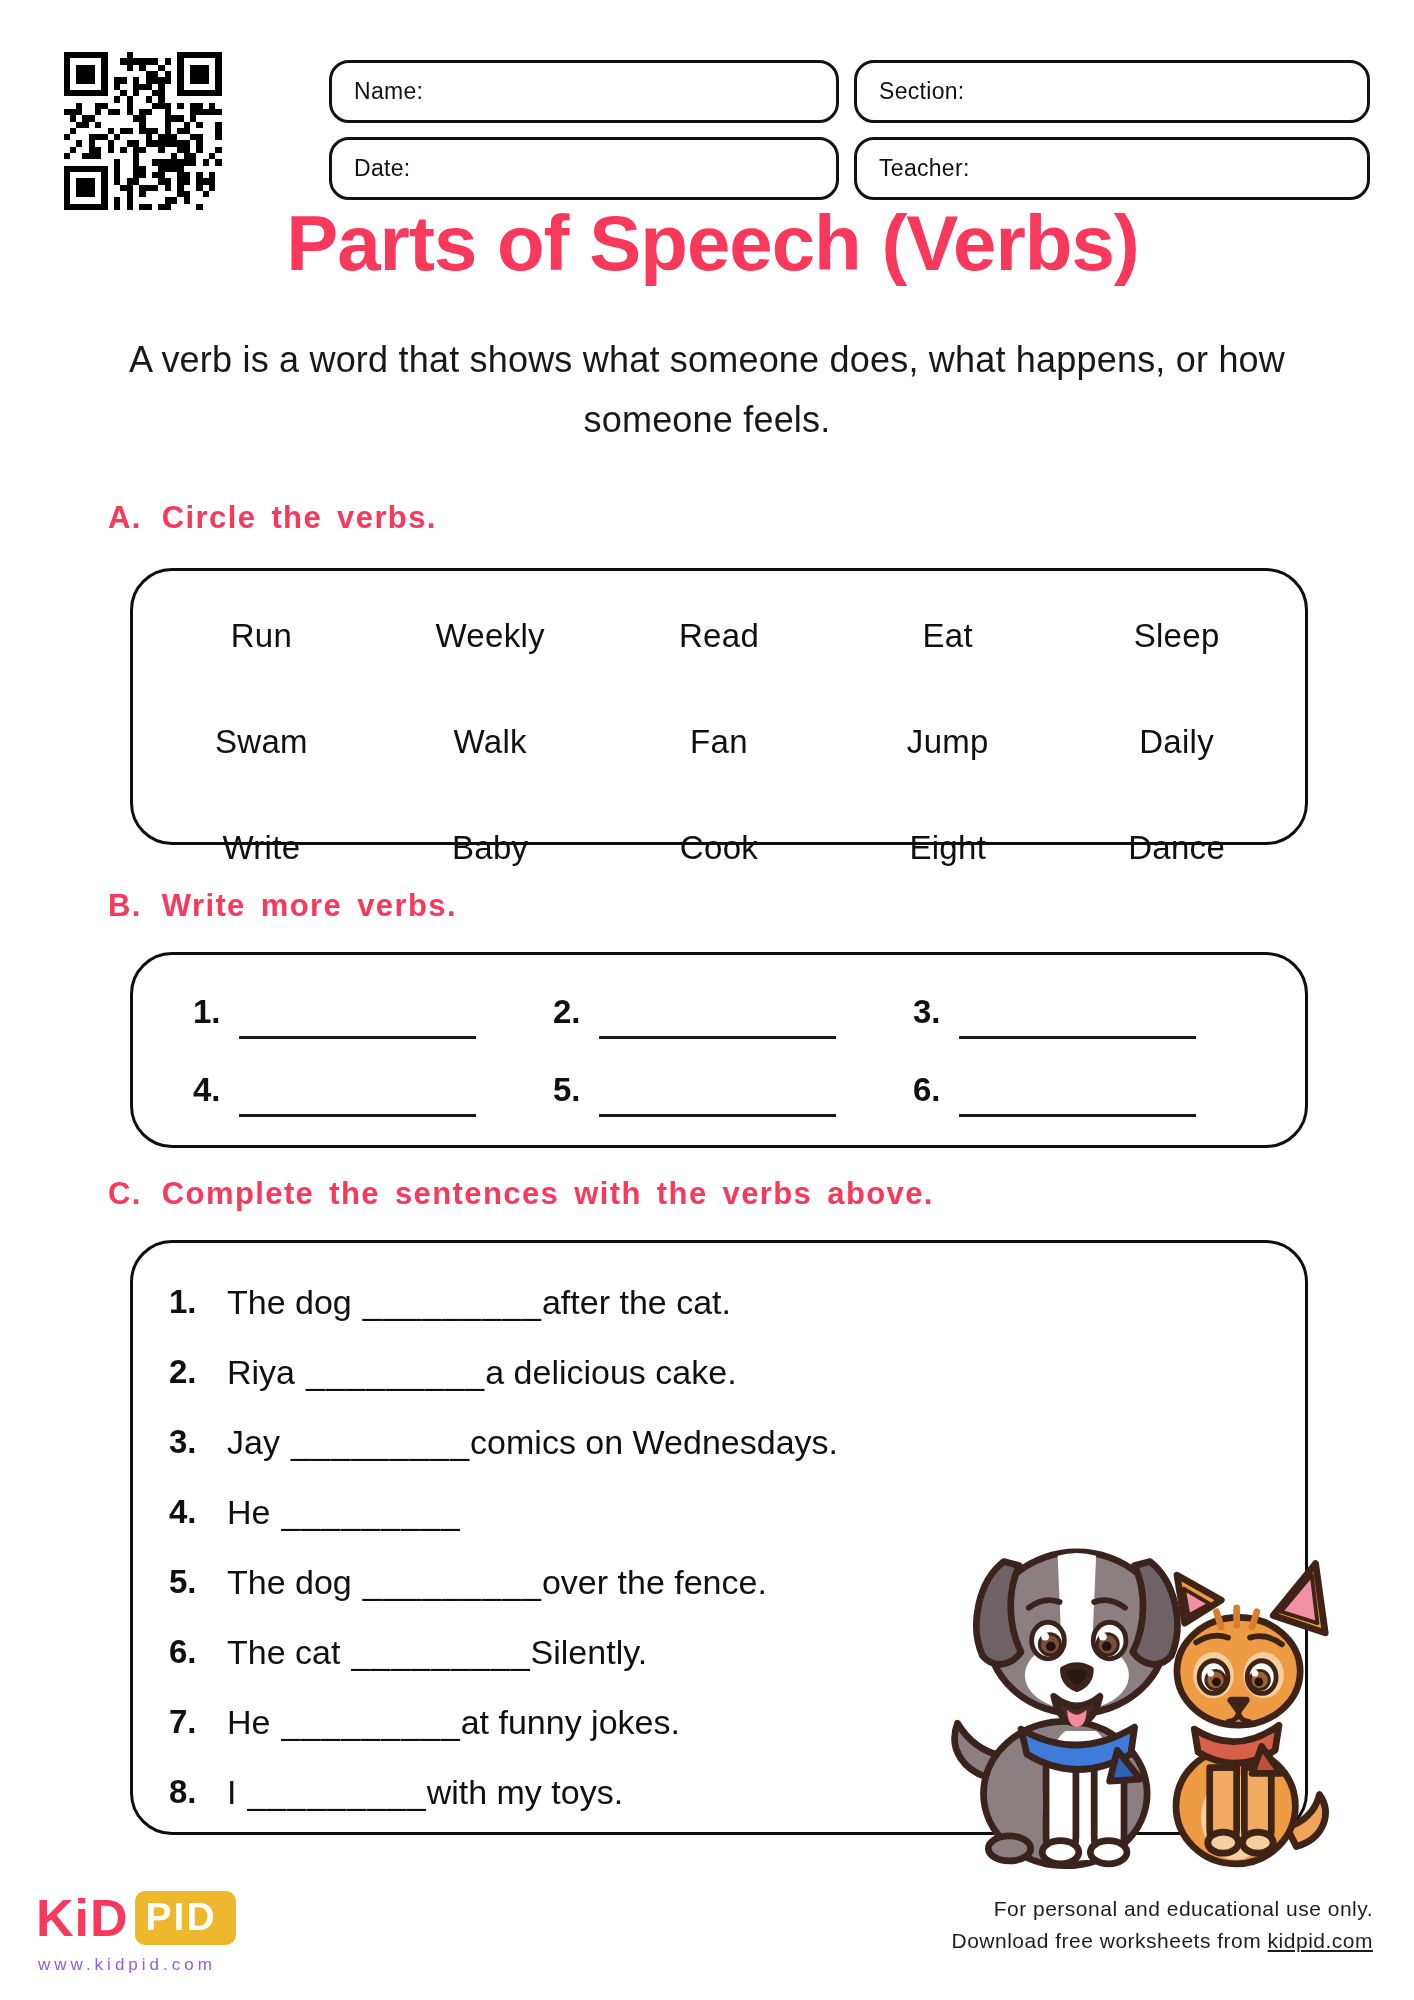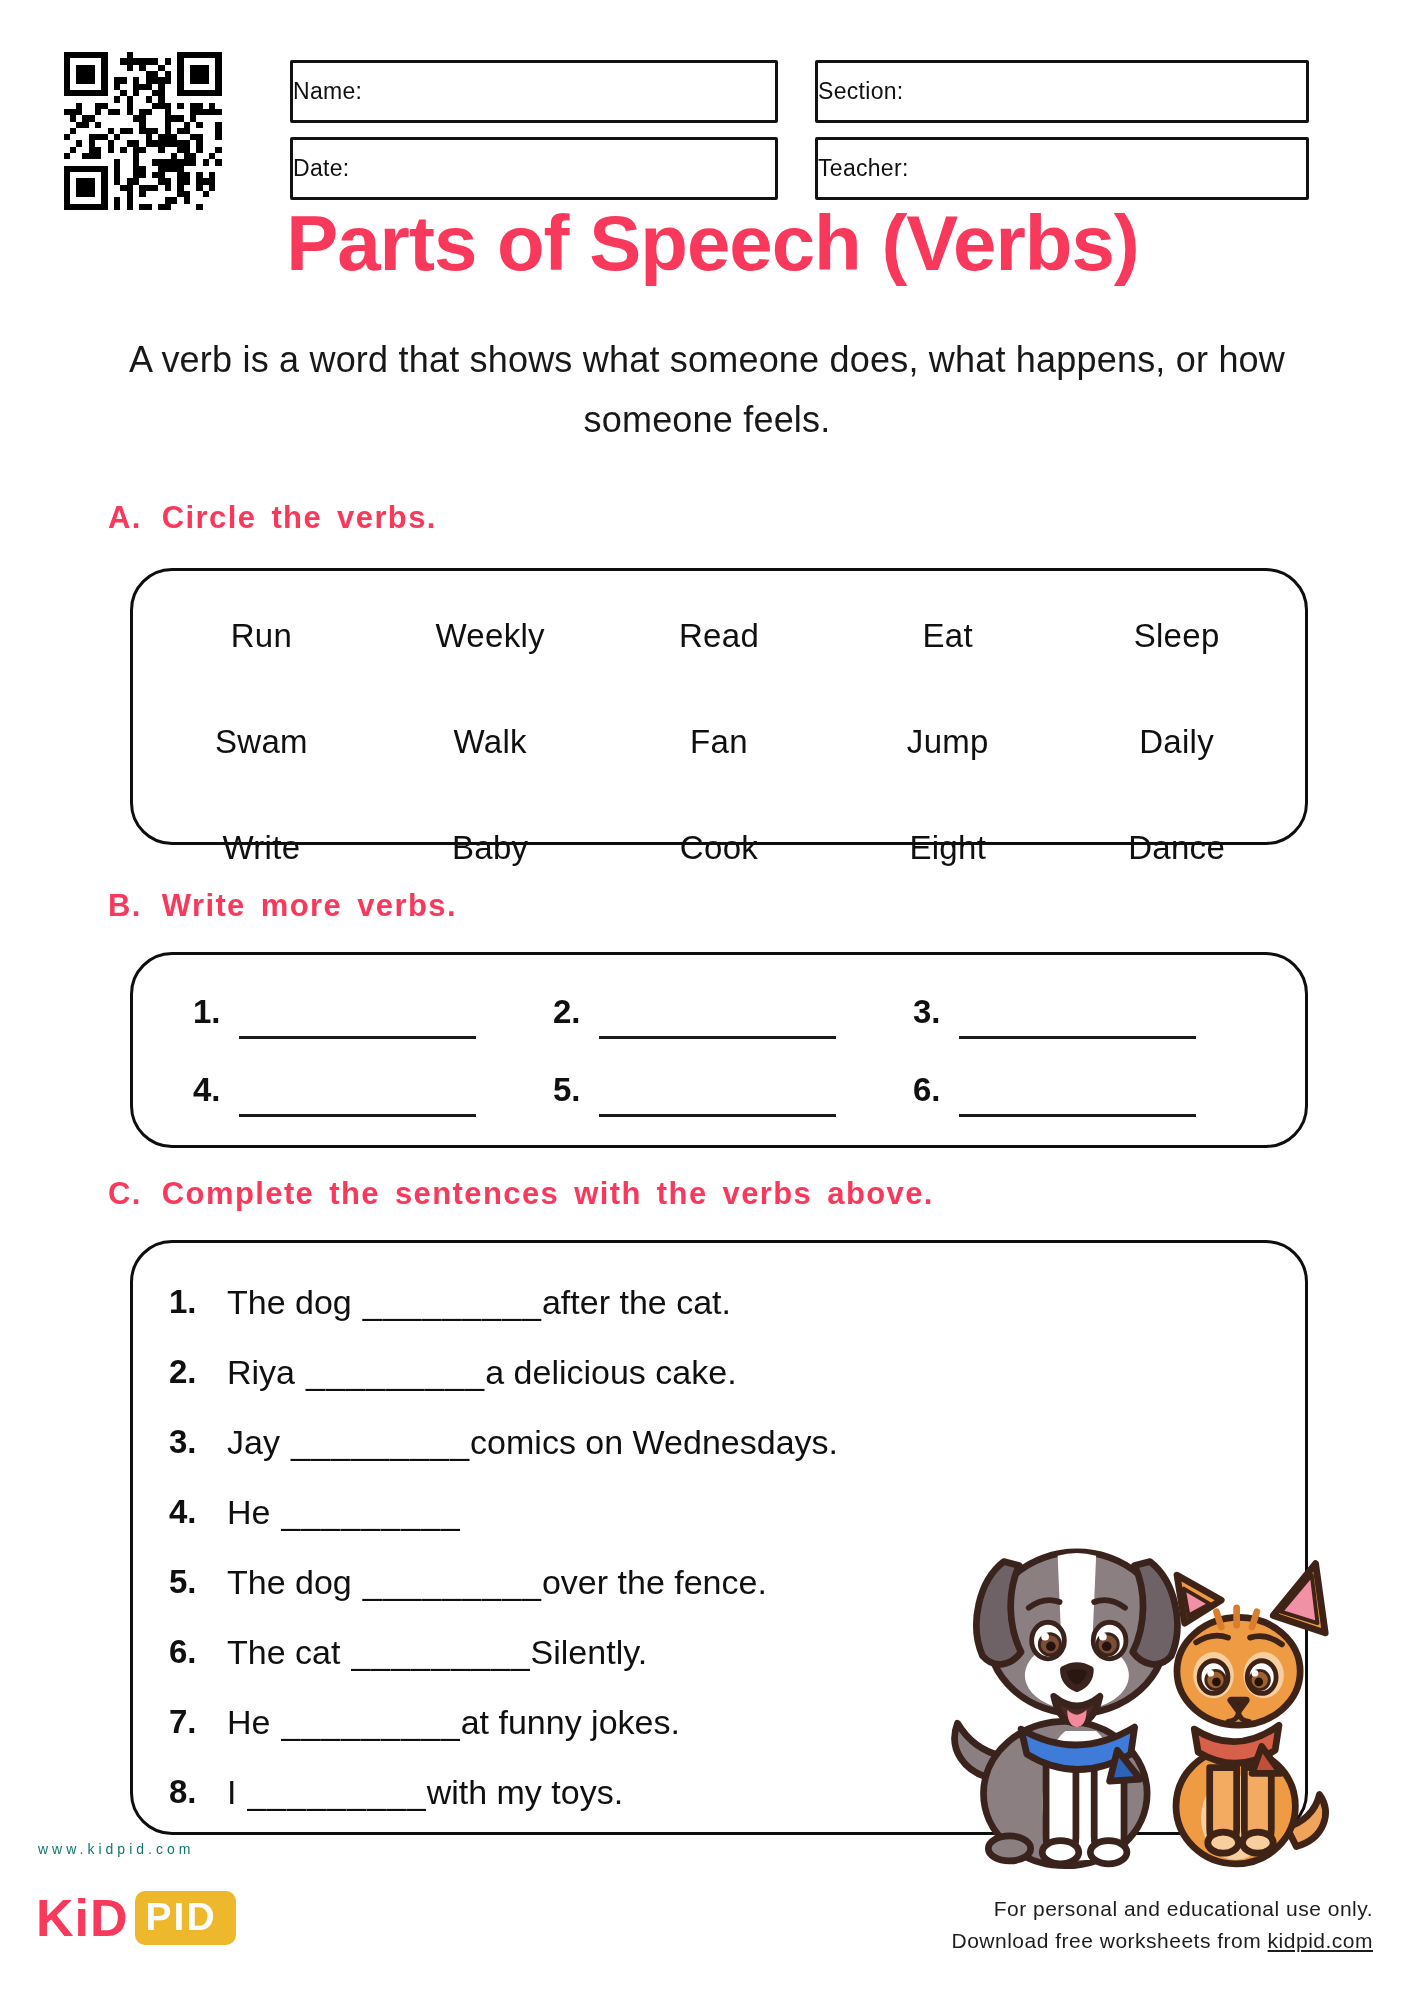--- a/index.html
+++ b/index.html
@@ -10,23 +10,23 @@
   html,body{margin:0;padding:0;background:#e8e8e8;}
   .page{
     position:relative;width:1414px;height:2000px;background:#ffffff;
     font-family:"Liberation Sans",sans-serif;color:var(--ink);
     overflow:hidden;margin:0 auto;
   }
   .abs{position:absolute;}
 
   
   .fieldbox{
-    border:3px solid #121212;border-radius:2px;background:#fff;
-    display:flex;align-items:center;
-    font-size:23px;letter-spacing:.3px;color:#111;
+    border:3px solid #121212;border-radius:20px;background:#fff;
+    display:flex;align-items:center;padding-left:22px;
+    font-size:23px;letter-spacing:.3px;color:#111;margin-left:39px;
   }
 
   
   .title{
     left:11px;right:0;top:198px;text-align:center;
     font-size:78px;font-weight:bold;color:var(--accent);letter-spacing:-1px;
   }
   .subtitle{
     left:107px;width:1200px;top:330px;text-align:center;
     font-size:36px;line-height:1.68;color:#181818;letter-spacing:.2px;
@@ -72,21 +72,21 @@
   .sent .pre{margin-right:11px;}
   .sent .blank{letter-spacing:1px;}
 
   
   .logo{left:36px;top:1888px;display:flex;align-items:center;}
   .logo .kid{font-size:52px;font-weight:bold;color:var(--accent);letter-spacing:1px;}
   .logo .pid{
     margin-left:6px;background:var(--yellow);color:#ffffff;font-weight:bold;
     font-size:39px;line-height:1;padding:6px 19px 9px 11px;border-radius:10px;letter-spacing:2px;
   }
-  .url{left:38px;top:1841px;font-size:14px;letter-spacing:4px;color:#0f766e;}
+  .url{left:38px;top:1955px;font-size:17px;letter-spacing:4px;color:#8b5cf6;}
 
   .footer{
     right:41px;top:1893px;text-align:right;
     font-size:21px;line-height:1.5;color:#1d1d1d;letter-spacing:.5px;
   }
   .footer .link{text-decoration:underline;color:#1d1d1d;cursor:pointer;}
 
   .qr{left:60px;top:52px;}
   .illu{left:900px;top:1500px;z-index:3;}
 </style>

